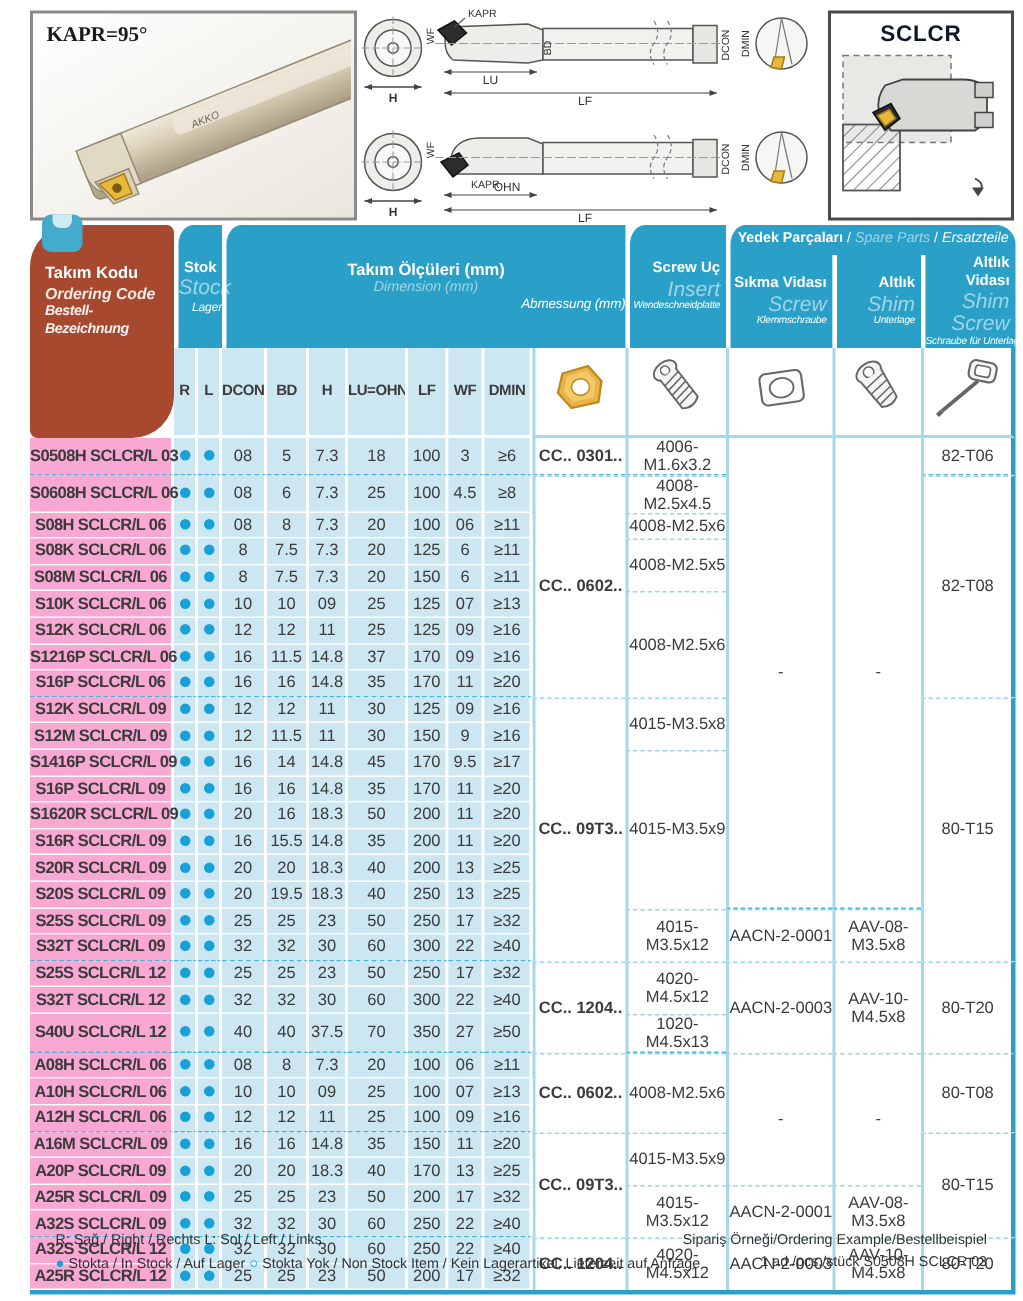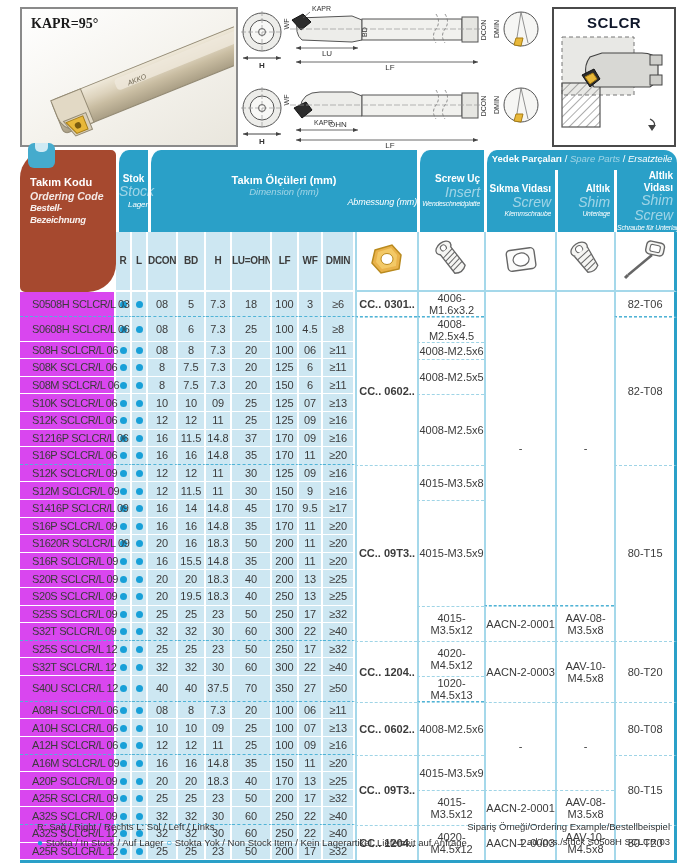--- a/index.html
+++ b/index.html
@@ -37,32 +37,32 @@
   th.sub-hd{text-align:right;padding-right:4px;vertical-align:middle;overflow:hidden;}
   th.sub-hd .h3d{font-size:6.8px;letter-spacing:-0.2px;white-space:nowrap;}
   th.spare-banner{vertical-align:top;padding-top:3px;font-size:9.5px;border-radius:13px 13px 0 0;}
   .sp-tr{font-weight:bold;} .sp-en{font-style:italic;color:rgba(255,255,255,0.55);} .sp-de{font-style:italic;}
 
   th.h-letter{background:#cde7f2;color:#3c3c3c;font-weight:bold;font-size:10px;letter-spacing:-0.3px;text-align:center;vertical-align:middle;border-right:2px solid #fff;border-bottom:2px solid #fff;overflow:hidden;}
   th.h-img{background:#fff;border-left:2px solid #a5d8ea;border-bottom:2px solid #a5d8ea;text-align:center;vertical-align:middle;}
   th.h-img.last{border-right:3px solid #2aa0c8;}
 
   .catalog tbody td{height:17.6px;font-size:11px;color:#3b3b3b;text-align:center;vertical-align:middle;}
-  td.c-code{background:#d946ef;text-align:left;padding-left:12px;font-weight:normal;font-size:10.5px;letter-spacing:-0.4px;color:#2e2e2e;border-right:2px solid #fff;border-bottom:1px solid #fff;white-space:nowrap;position:relative;overflow:visible;}
+  td.c-code{background:#f9a8d4;text-align:left;padding-left:0;font-weight:bold;font-size:10.5px;letter-spacing:-0.4px;color:#2e2e2e;border-right:2px solid #fff;border-bottom:1px solid #fff;white-space:nowrap;position:relative;overflow:visible;}
   td.c-dot,td.c-dim{background:#cde7f2;border-right:2px solid #fff;border-bottom:1px solid #fff;}
   .dot{display:inline-block;width:7px;height:7px;border-radius:50%;background:#18a0d8;}
   tr.group-end td{border-bottom:1px dashed #4fb3d6;}
   td.rcell{background:#fff;border-left:2px solid #a5d8ea;font-size:10.5px;color:#3b3b3b;}
   td.col-insert{font-weight:bold;font-size:11px;color:#2e2e2e;}
   td.col-torx{border-right:3px solid #2aa0c8;}
   td.dash-top{border-top:1px dashed #9fd4e6;}
 
   
   .notes-left{position:absolute;left:22px;top:820px;font-size:9.5px;color:#333;line-height:1.55;margin-left:15px;}
-  .notes-right{position:absolute;right:12px;top:820px;font-size:9.5px;color:#333;text-align:right;line-height:1.55;}
+  .notes-right{position:absolute;right:24px;top:820px;font-size:9.5px;color:#333;text-align:right;line-height:1.55;}
   .legend-dot{color:#18a0d8;font-size:10px;}
   svg text{font-family:"Liberation Sans",sans-serif;}
 </style>
 </head>
 <body>
 
 <div class="page">
 
   <div class="photo-box">
     <div class="kapr-label">KAPR=95°</div>

